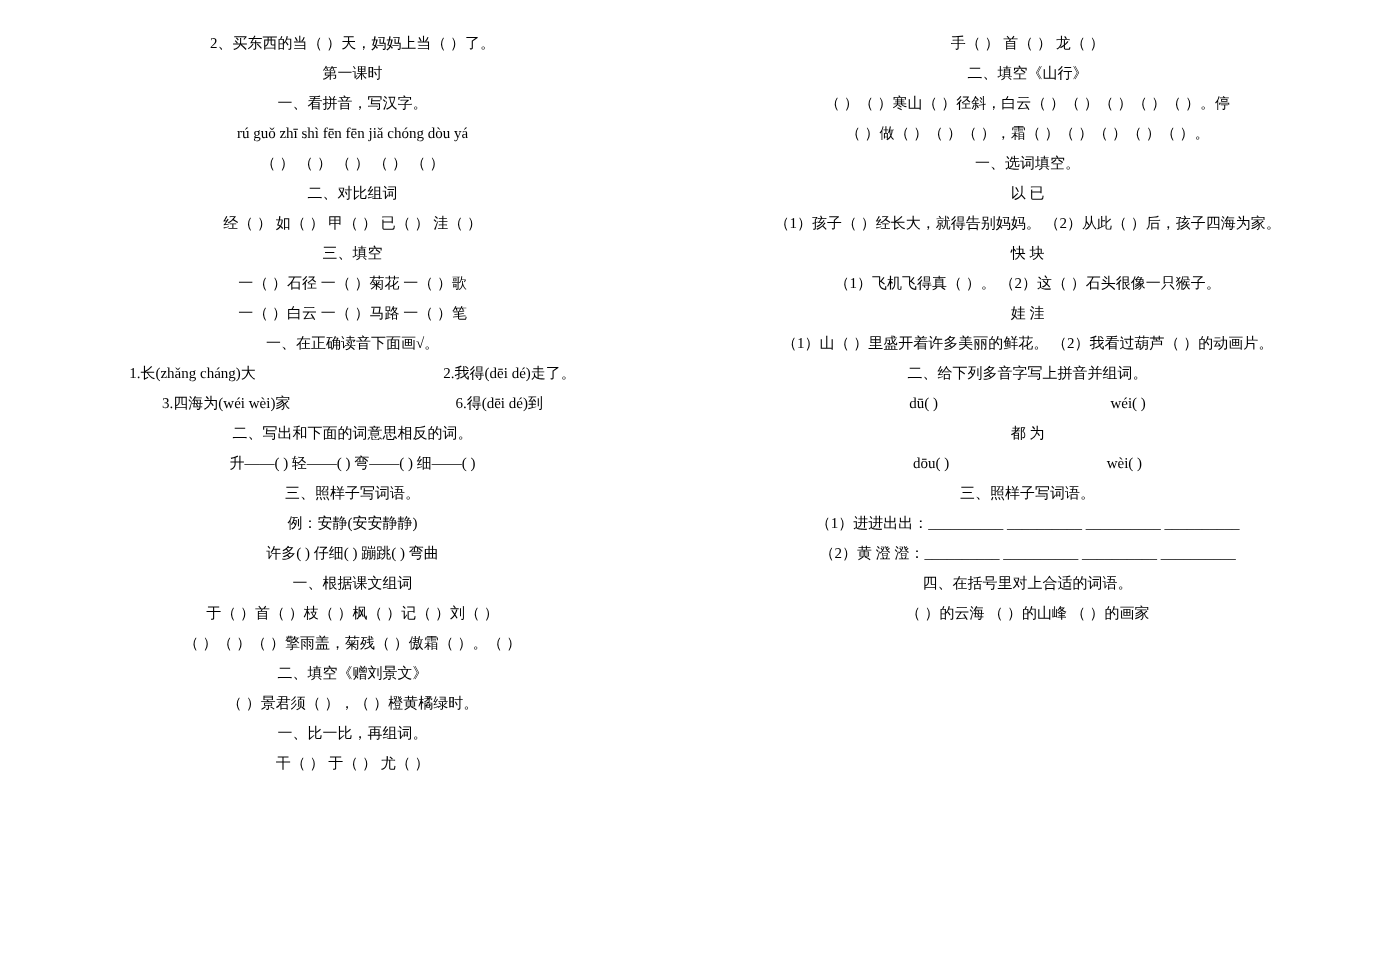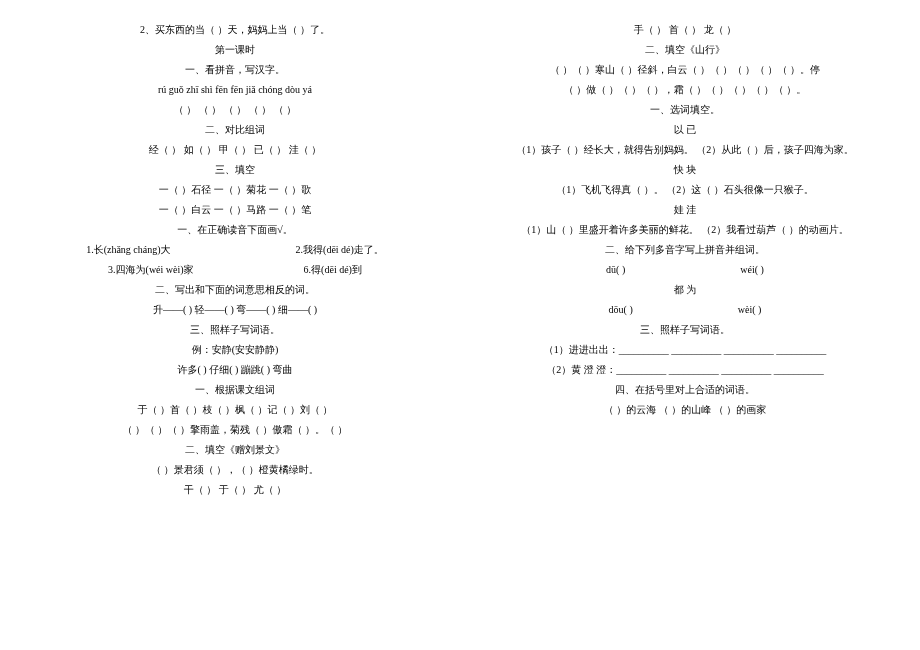--- a/index.html
+++ b/index.html
@@ -45,20 +45,21 @@
   <div class="line">二、写出和下面的词意思相反的词。</div>
   <div class="line">升——(          )   轻——(          )   弯——(          )   细——(          )</div>
   <div class="line">三、照样子写词语。</div>
   <div class="line">例：安静(安安静静)</div>
   <div class="line">许多(                    )   仔细(                    )   蹦跳(                    )   弯曲</div>
   <div class="line">一、根据课文组词</div>
   <div class="line">于（        ）首（        ）枝（        ）枫（        ）记（        ）刘（        ）</div>
   <div class="line">   （        ）（        ）（        ）擎雨盖，菊残（        ）傲霜（        ）。（        ）</div>
   <div class="line">二、填空《赠刘景文》</div>
   <div class="line">（        ）景君须（        ），（        ）橙黄橘绿时。</div>
+  <div class="line">一、比一比，再组词。</div>
   <div class="line">干（            ）    于（            ）    尤（            ）</div>
 </div>
 
 <div class="col">
   <div class="line">手（            ）    首（            ）    龙（            ）</div>
   <div class="line">二、填空《山行》</div>
   <div class="line">   （        ）（        ）寒山（        ）径斜，白云（        ）（        ）（        ）（        ）（        ）。停</div>
   <div class="line">（        ）做（        ）（        ）（        ），霜（        ）（        ）（        ）（        ）（        ）。</div>
   <div class="line">一、选词填空。</div>
   <div class="line">                                                    以    已</div>

